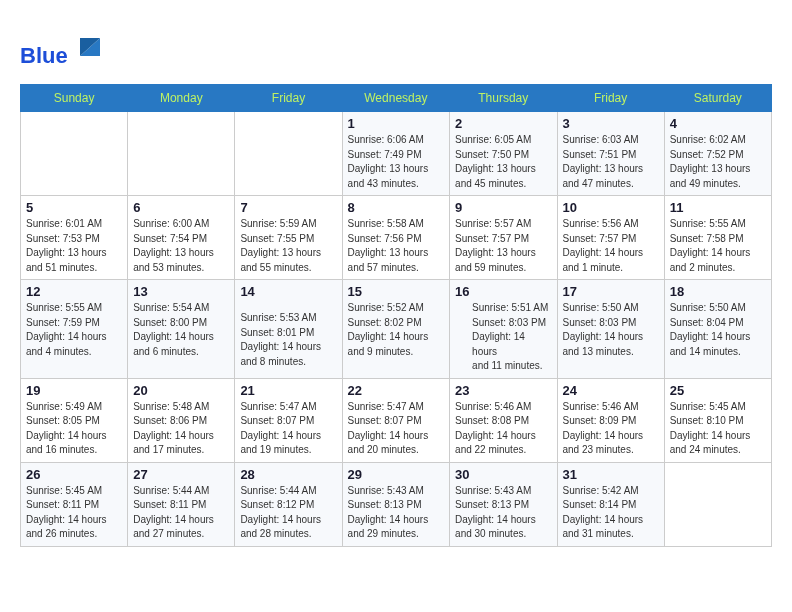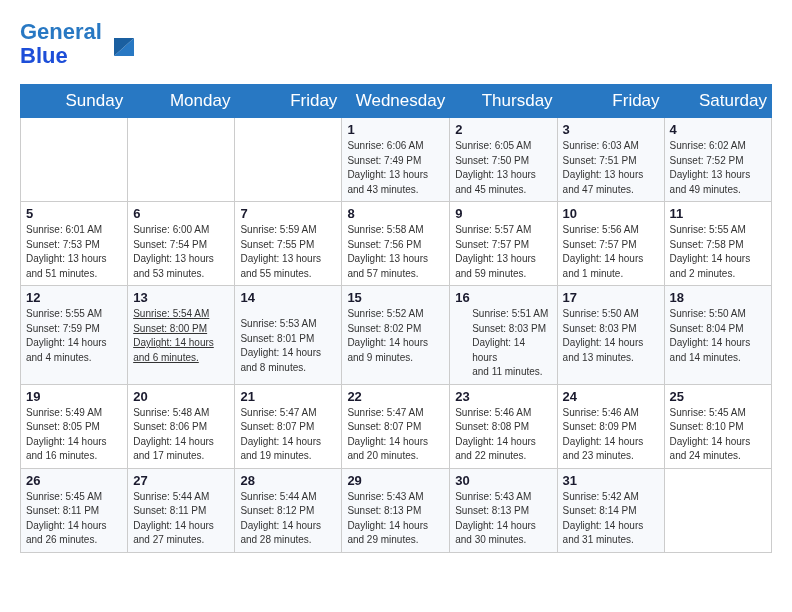--- a/index.html
+++ b/index.html
@@ -46,24 +46,24 @@
       font-size: 15px;
       color: #444;
     }
     table {
       width: 100%;
       border-collapse: collapse;
       font-size: 11px;
     }
     thead tr th {
       background: #2878c3;
-      color: #ffffff;
+      color: #bef264;
       padding: 6px 4px;
-      text-align: right;
-      font-size: 17px;
+      text-align: center;
+      font-size: 12px;
       font-weight: normal;
       border: 1px solid #2878c3;
     }
     tbody tr td {
       border: 1px solid #ccc;
       vertical-align: top;
       padding: 4px 5px;
       min-height: 90px;
       width: 108px;
       background: #fff;
@@ -86,21 +86,21 @@
       background: #fff !important;
     }
   </style>
 </head>
 <body>
 
 <div class="header">
   <div class="logo">
     <div>
       <div class="logo-text">
-        <span>General</span><br>
+        <br>
         <span style="color:#1d4ed8;">Blue</span>
       </div>
     </div>
     <svg class="logo-icon" viewBox="0 0 32 32">
       <polygon points="8,28 28,10 28,28" fill="#2878c3"></polygon>
       <polygon points="8,28 28,10 8,10" fill="#1a5fa0"></polygon>
     </svg>
   </div>
   <div class="title-block">
     <div class="month-title"></div>
@@ -208,21 +208,21 @@
       <tr>
         <td>
           <div class="day-number">12</div>
           <div class="day-info" style="white-space: pre-line;">Sunrise: 5:55 AM
 Sunset: 7:59 PM
 Daylight: 14 hours
 and 4 minutes.</div>
         </td>
         <td>
           <div class="day-number">13</div>
-          <div class="day-info" style="white-space: pre-line; text-decoration: underline;">Sunrise: 5:54 AM
+          <div class="day-info" style="white-space: pre-line;">Sunrise: 5:54 AM
 Sunset: 8:00 PM
 Daylight: 14 hours
 and 6 minutes.</div>
         </td>
         <td>
           <div class="day-number">14</div>
           <div class="day-info" style="white-space: pre-line; margin-top: 12px;">Sunrise: 5:53 AM
 Sunset: 8:01 PM
 Daylight: 14 hours
 and 8 minutes.</div>

